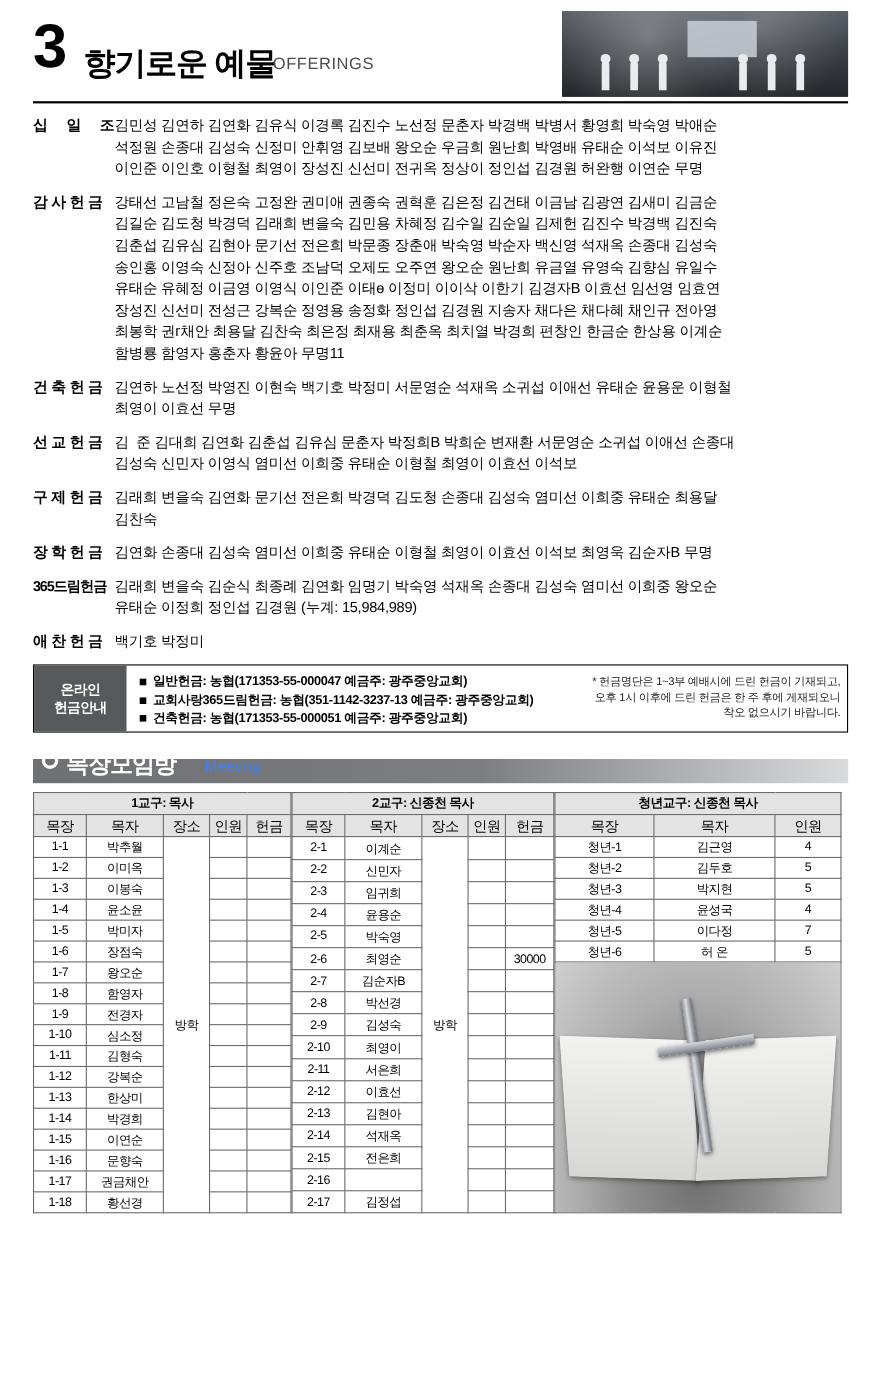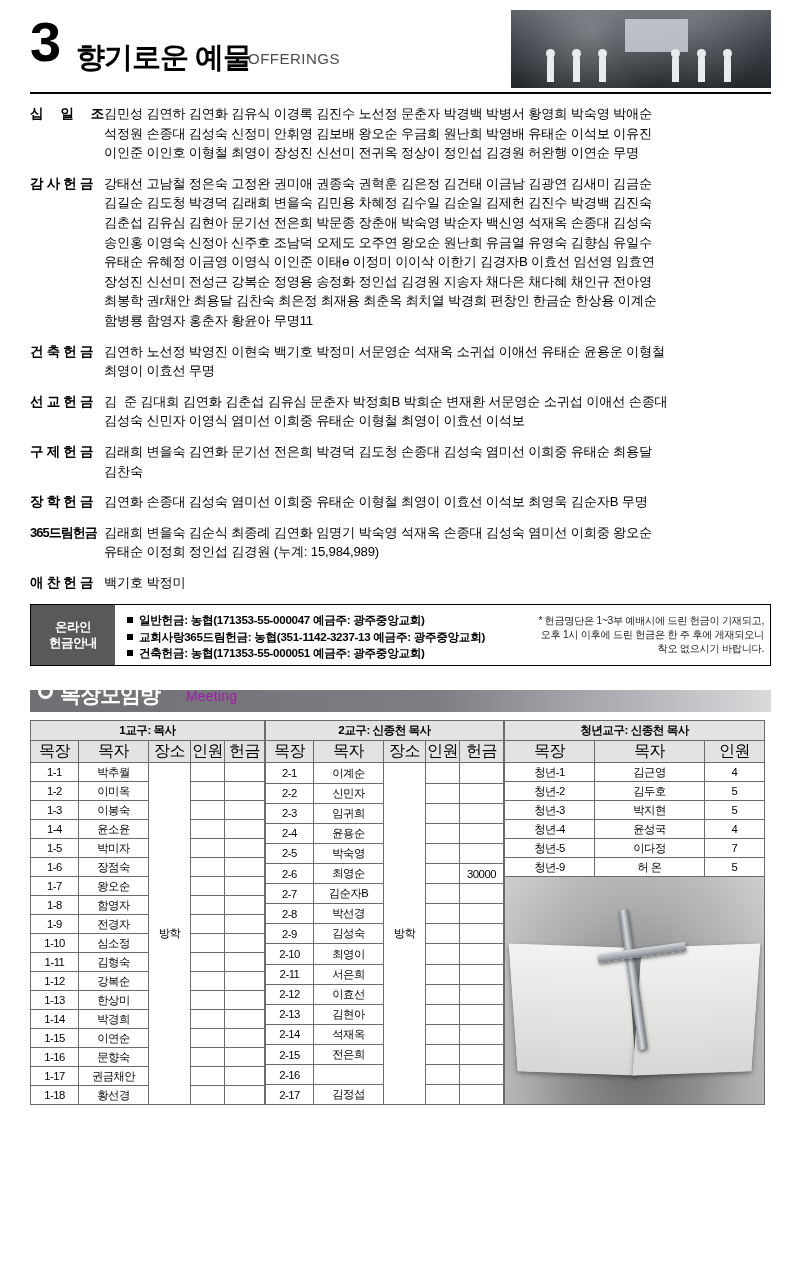--- a/index.html
+++ b/index.html
@@ -195,21 +195,21 @@
     font-size: 21px;
     font-weight: bold;
     color: #fff;
     letter-spacing: -1px;
     text-align: center;
   }
   .meet-sub {
     position: absolute;
     left: 156px; top: 6px;
     font-size: 14px;
-    color: #a21caf;
+    color: #3b82f6;
     letter-spacing: 0.2px;
   }
 
   
   .meet-wrap {
     margin: 8px 30px 0 30px;
     display: flex;
     gap: 0;
     position: relative;
   }
@@ -228,21 +228,21 @@
   }
   table.mt th.group {
     background: #e3e3e3;
     font-weight: bold;
     font-size: 11.6px;
     height: 20px;
   }
   table.mt th.col {
     background: #e3e3e3;
     font-weight: normal;
-    font-size: 16px;
+    font-size: 13px;
     height: 20px;
   }
   td.vac {
     font-weight: normal;
   }
   .photo-cell {
     position: relative;
     overflow: hidden;
     background: #9b9b9b;
     padding: 0;
@@ -688,21 +688,21 @@
         <td>청년-4</td>
         <td>윤성국</td>
         <td>4</td>
       </tr>
       <tr>
         <td>청년-5</td>
         <td>이다정</td>
         <td>7</td>
       </tr>
       <tr>
-        <td>청년-9</td>
+        <td>청년-6</td>
         <td>허 온</td>
         <td>5</td>
       </tr>
       <tr>
         <td class="photo-cell" colspan="3" rowspan="12">
           <div class="bible">
             <div class="pageL"></div>
             <div class="pageR"></div>
             <div class="cross-v"></div>
             <div class="cross-h"></div>

